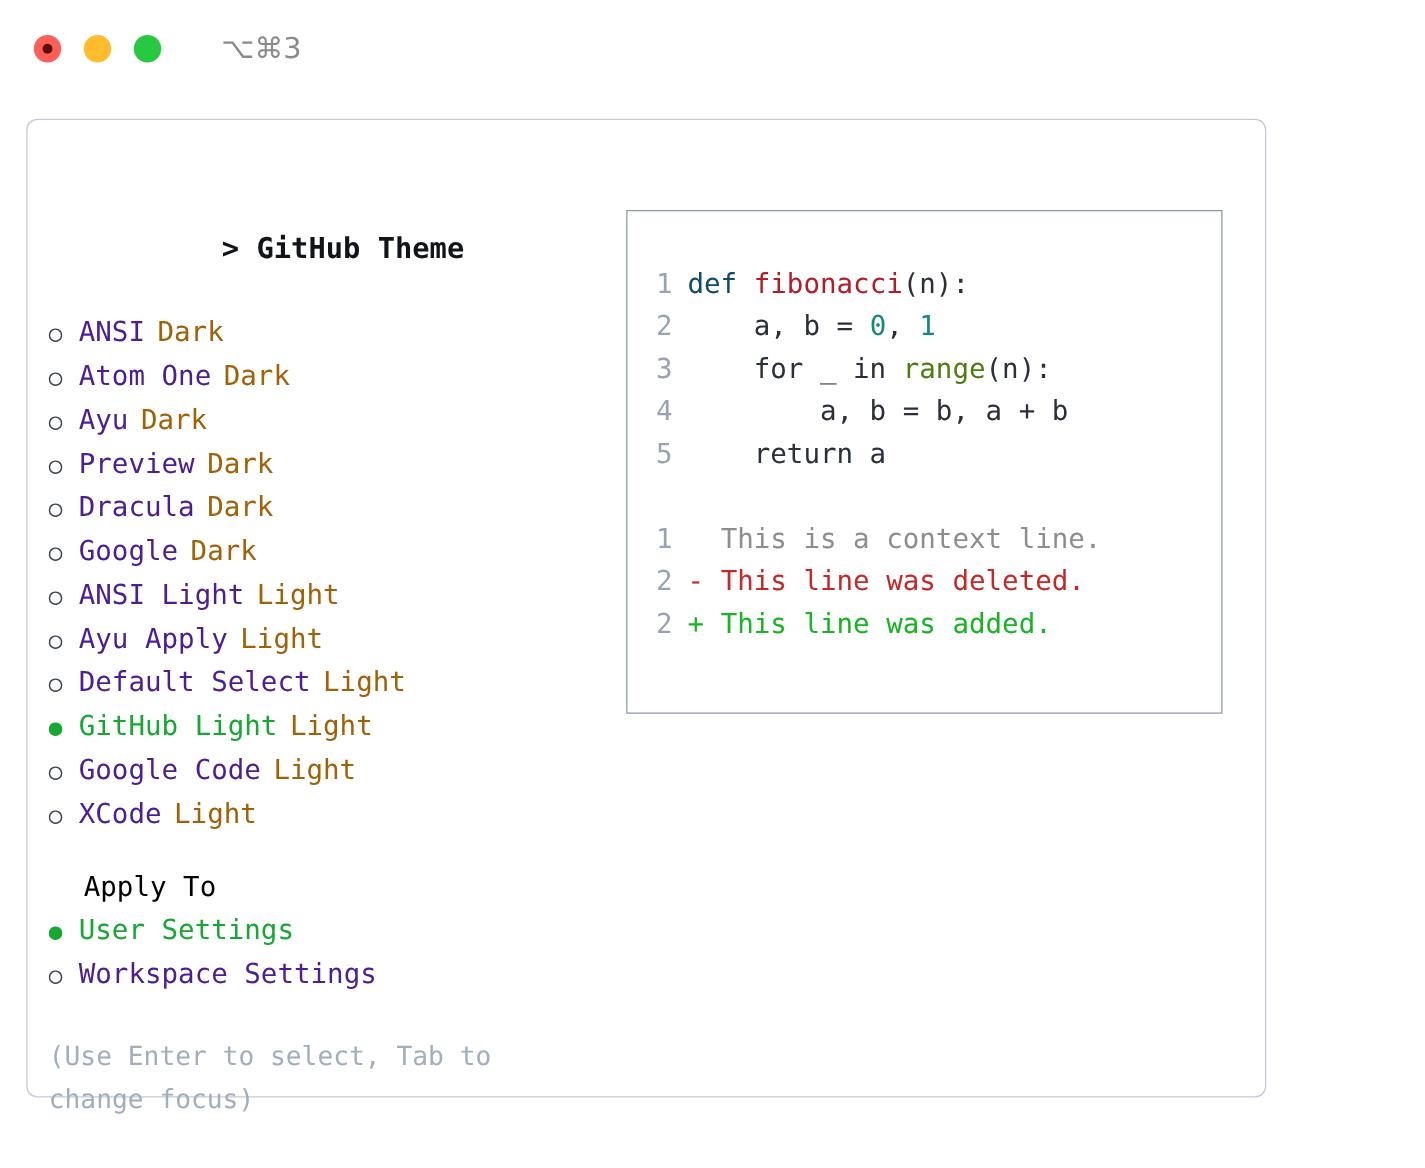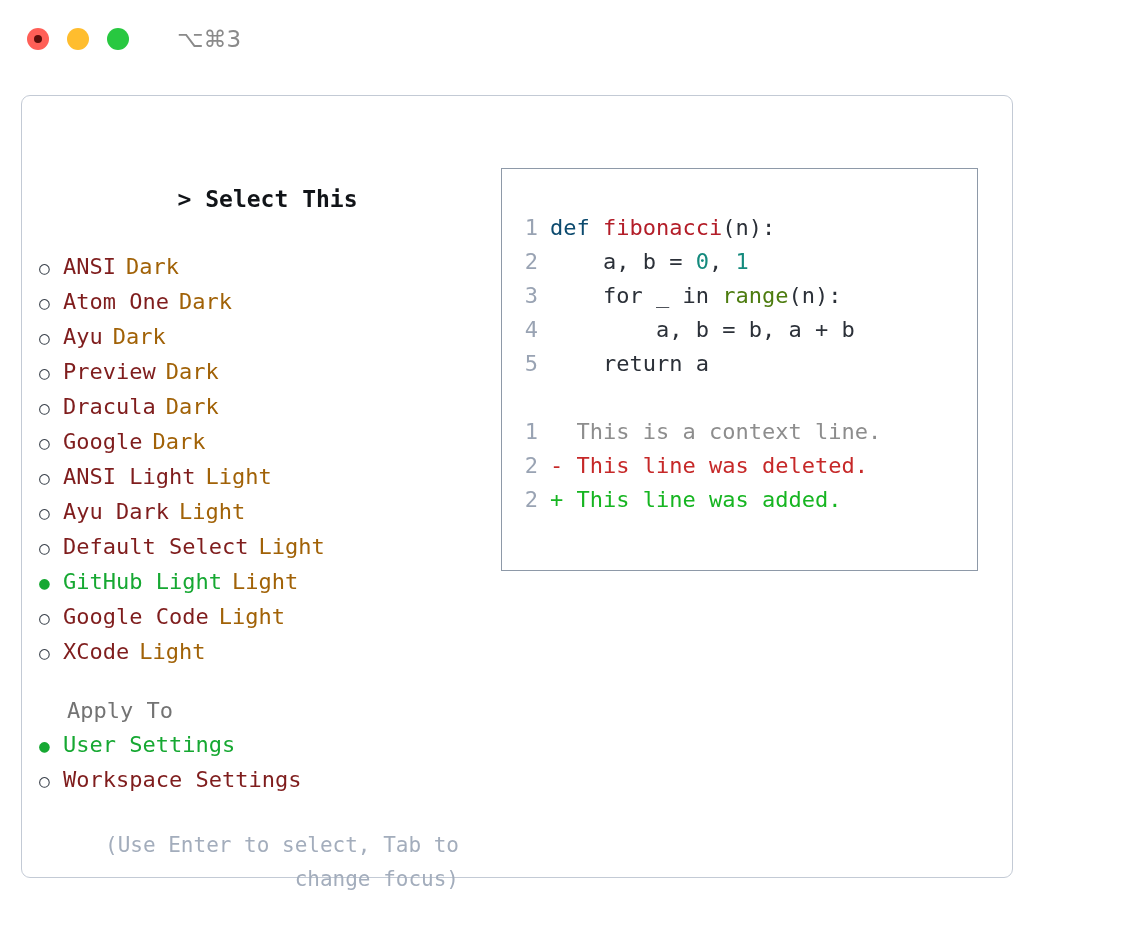--- a/index.html
+++ b/index.html
@@ -115,45 +115,44 @@
     color: #2b3038;
     white-space: pre;
   }
   .opt .bullet {
     width: 24px;
     flex: 0 0 24px;
     color: #3b424c;
     font-size: 18px;
   }
   .opt.selected .bullet { color: #16a832; }
-  .opt .label { color: #7f1d1d; }
+  .opt .label { color: #4c1d95; }
   .opt.selected .label { color: #16a832; }
   .opt .variant {
     color: #a16207;
     margin-left: 10px;
   }
 
   .spacer-sm { height: 24px; }
   .spacer-md { height: 30px; }
 
   .apply-head {
     font-size: 22px;
     line-height: 34px;
-    color: #737373;
+    color: #000000;
     padding-left: 28px;
     white-space: pre;
   }
 
   .hint {
     font-size: 21px;
     line-height: 34px;
     color: #a3adbc;
     width: 420px;
     white-space: normal;
-    text-align: right;
   }
 
   
   .right-pane {
     position: absolute;
     left: 479px;
     top: 52px;
     width: 495px;
   }
   .preview-title {
@@ -215,32 +214,32 @@
     </div>
     <div class="shortcut">⌥⌘3</div>
   </div>
 
   <div class="card">
     <div class="card-inner">
 
       <div class="left-pane">
 
         <div class="section-head">
-          <span class="caret">&gt;</span><span> </span><span>Select This</span>
+          <span class="caret">&gt;</span><span> </span><span>GitHub Theme</span>
         </div>
 
         <div class="opt-list" id="theme-list">
             <div class="opt"><span class="bullet">○</span><span class="label">ANSI</span><span class="variant">Dark</span></div>
             <div class="opt"><span class="bullet">○</span><span class="label">Atom One</span><span class="variant">Dark</span></div>
             <div class="opt"><span class="bullet">○</span><span class="label">Ayu</span><span class="variant">Dark</span></div>
             <div class="opt"><span class="bullet">○</span><span class="label">Preview</span><span class="variant">Dark</span></div>
             <div class="opt"><span class="bullet">○</span><span class="label">Dracula</span><span class="variant">Dark</span></div>
             <div class="opt"><span class="bullet">○</span><span class="label">Google</span><span class="variant">Dark</span></div>
             <div class="opt"><span class="bullet">○</span><span class="label">ANSI Light</span><span class="variant">Light</span></div>
-            <div class="opt"><span class="bullet">○</span><span class="label">Ayu Dark</span><span class="variant">Light</span></div>
+            <div class="opt"><span class="bullet">○</span><span class="label">Ayu Apply</span><span class="variant">Light</span></div>
             <div class="opt"><span class="bullet">○</span><span class="label">Default Select</span><span class="variant">Light</span></div>
             <div class="opt selected"><span class="bullet">●</span><span class="label">GitHub Light</span><span class="variant">Light</span></div>
             <div class="opt"><span class="bullet">○</span><span class="label">Google Code</span><span class="variant">Light</span></div>
             <div class="opt"><span class="bullet">○</span><span class="label">XCode</span><span class="variant">Light</span></div>
           </div>
 
         <div class="spacer-sm"></div>
 
         <div class="apply-head">Apply To</div>
 

